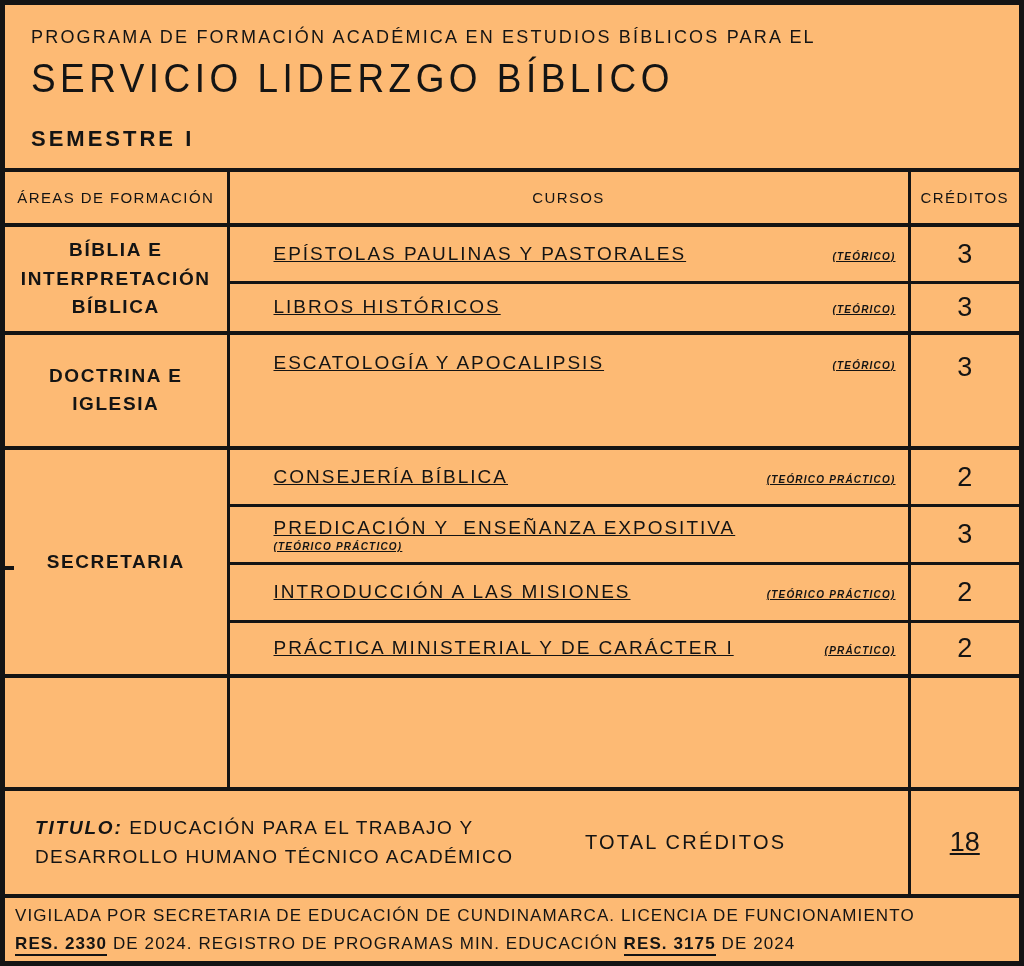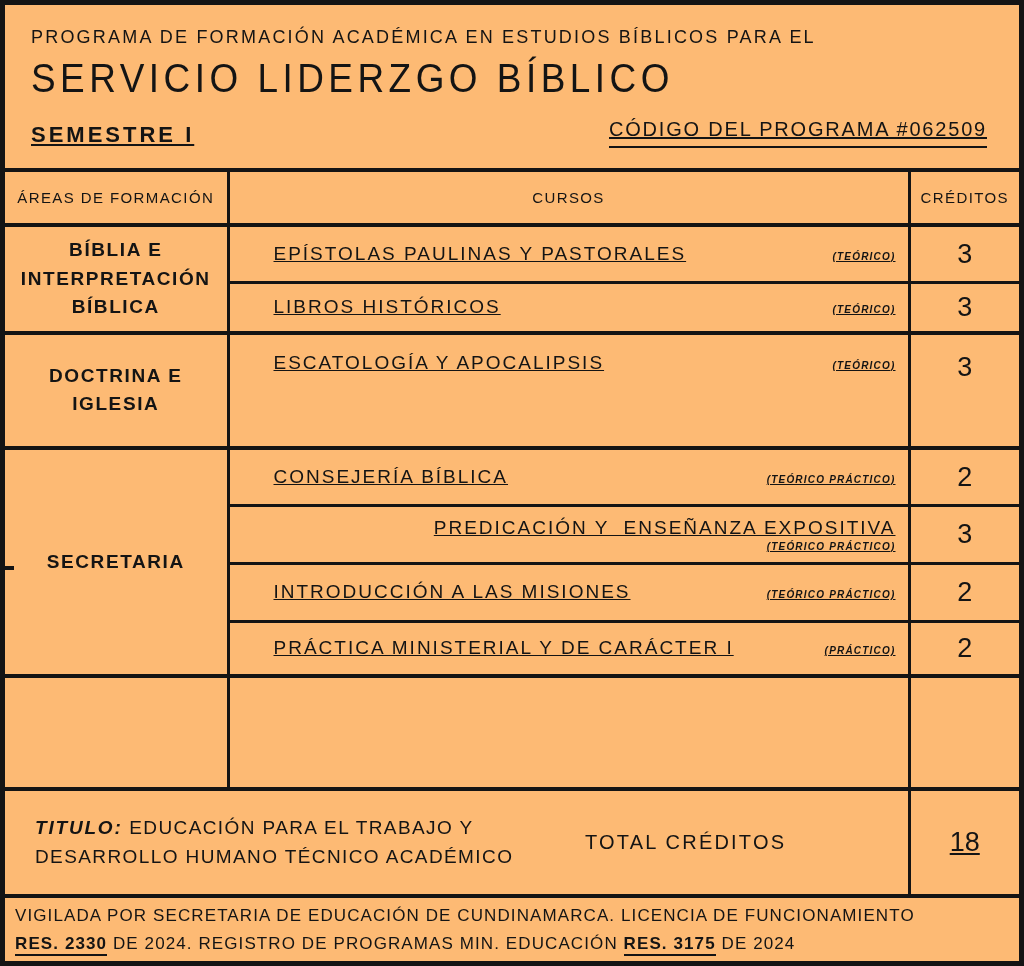--- a/index.html
+++ b/index.html
@@ -24,24 +24,23 @@
     font-size: 18px; letter-spacing: 2.2px; font-weight: 400;
     white-space: nowrap;
   }
   .main-title {
     margin-top: 7px;
     font-size: 41px; letter-spacing: 5px; font-weight: 400;
     transform: scaleX(0.90); transform-origin: left center;
     white-space: nowrap;
   }
   .sub-row {
-    margin-top: 16px;
+    margin-top: 24px;
     display: flex; justify-content: space-between; align-items: flex-end;
     padding-right: 4px;
-    text-decoration: underline;
   }
   .semester { font-size: 22px; font-weight: 700; letter-spacing: 3px; }
   .program-code {
     font-size: 20px; letter-spacing: 1.8px; font-weight: 400;
     border-bottom: 2px solid #141414; padding-bottom: 5px;
   }
 
   
   table.program {
     flex: 1 1 auto;
@@ -69,21 +68,21 @@
 
   td.area-cell {
     text-align: center; font-size: 19px; font-weight: 700;
     letter-spacing: 1.6px; line-height: 1.5; white-space: pre-line;
   }
 
   td.course-cell { padding: 0 12px 0 44px; text-decoration: underline; }
   .course-line {
     display: flex; justify-content: space-between; align-items: baseline; gap: 10px;
   }
-  .course-line.stacked { flex-direction: column; align-items: flex-end; gap: 2px; }
+  .course-line.stacked { flex-direction: column; align-items: flex-start; gap: 2px; }
   .course-line.stacked .course-type { text-align: right; }
   .course-name {
     font-size: 19px; letter-spacing: 2px; font-weight: 400; white-space: pre;
   }
   .course-type {
     font-size: 10px; font-style: italic; font-weight: 700;
     letter-spacing: 1.2px; white-space: nowrap; flex: 0 0 auto;
   }
   td.credits-cell { text-align: center; font-size: 27px; font-weight: 400; }
 
@@ -130,21 +129,20 @@
 
 <div class="page">
 
   <div class="scan-tick"></div>
 
   <div class="masthead">
     <div class="supertitle">PROGRAMA DE FORMACIÓN ACADÉMICA EN ESTUDIOS BÍBLICOS PARA EL</div>
     <div class="main-title">SERVICIO LIDERZGO BÍBLICO</div>
     <div class="sub-row">
       <div class="semester">SEMESTRE I</div>
-      <div class="program-code">CÓDIGO DEL PROGRAMA #062509</div>
     </div>
   </div>
 
   <table class="program">
     <colgroup>
       <col class="c-area">
         <col class="c-course">
         <col class="c-credits">
     </colgroup>
 

